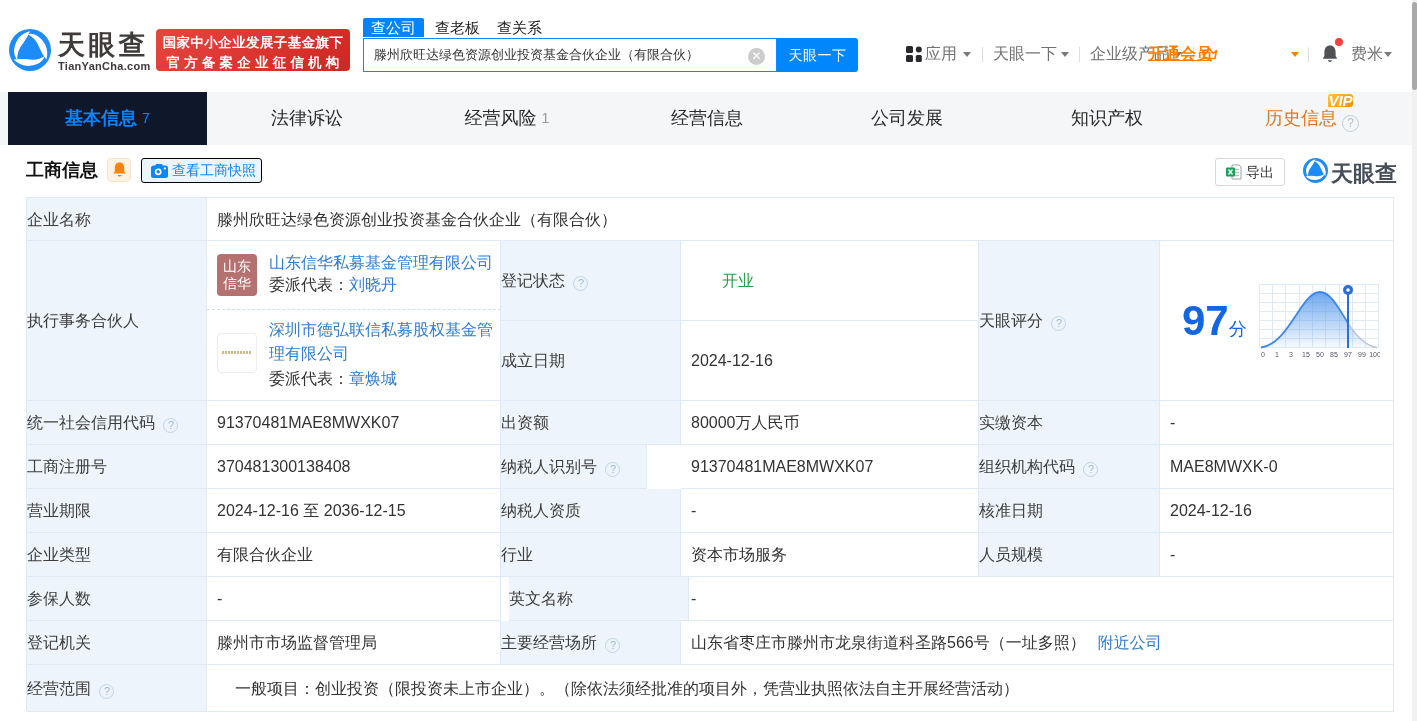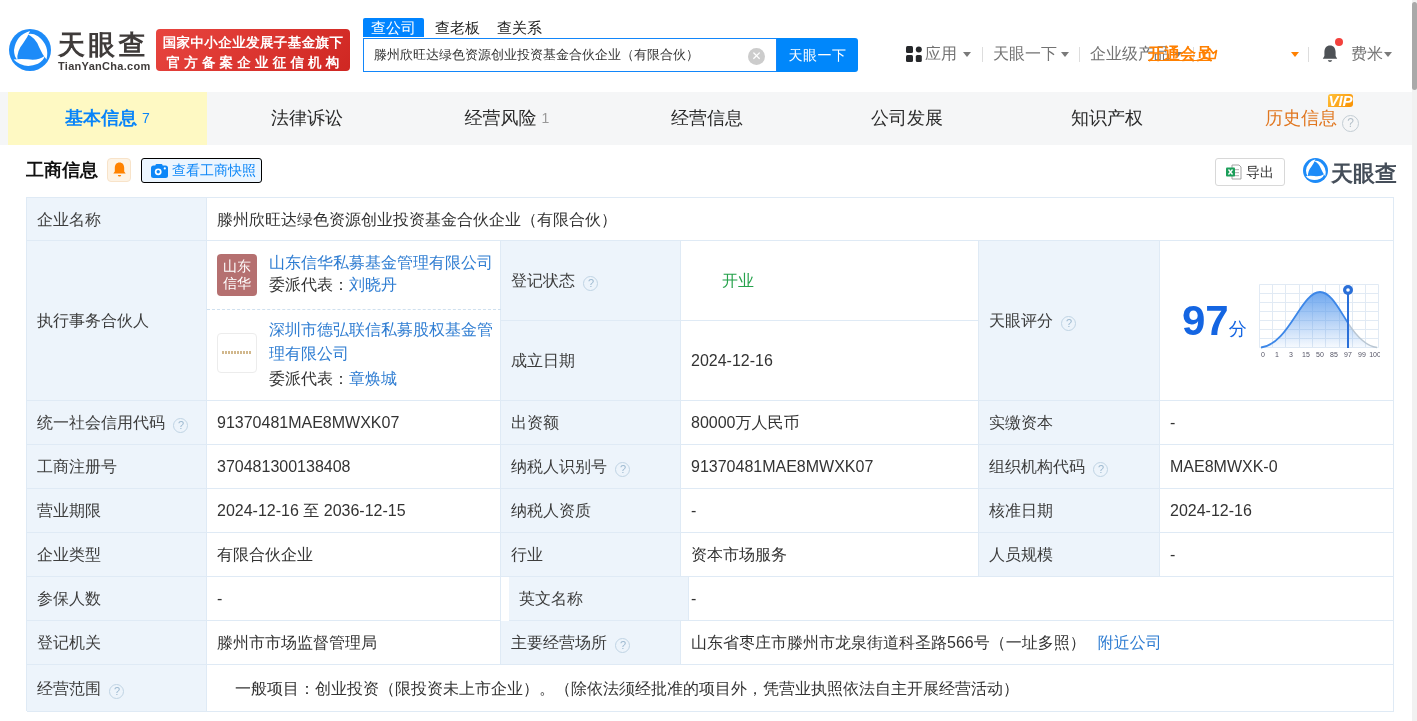--- a/index.html
+++ b/index.html
@@ -25,34 +25,34 @@
 #sbtn { left:777px; top:38px; width:81px; height:34px; background:#0087fb; color:#fff;
   font-size:14px; text-align:center; line-height:34px; letter-spacing:0.5px; border-radius:0 3px 3px 0; }
 .menu { top:45px; height:18px; font-size:16px; color:#737373; line-height:18px; }
 .mdiv { top:47px; width:1px; height:15px; background:#ddd; }
 .caret { width:0; height:0; border-left:4.5px solid transparent; border-right:4.5px solid transparent;
   border-top:5px solid #7a7a7a; top:52px; }
 .orange { color:#ff8000; }
 
 #nav { left:0; top:92px; width:1417px; height:53px; background:#f5f6f7; }
 .ntab { top:92px; height:53px; line-height:53px; text-align:center; font-size:18px; color:#2a2a2a; }
-#ntab-active { left:8px; width:199px; background:#fef9c3; color:#0984f9; font-weight:bold; }
+#ntab-active { left:8px; width:199px; background:#0f172a; color:#0984f9; font-weight:bold; }
 
 #secttl { left:26px; top:158px; font-size:18px; font-weight:bold; color:#111; }
 #bellbox { left:107px; top:158px; width:24px; height:24px; background:#fdf3e5; border:1px solid #f8e3c9; border-radius:4px; }
 #snapbtn { left:141px; top:158px; width:121px; height:25px; background:#ecf5fe; border:1px solid #000000;
   border-radius:3px; color:#0d87f8; font-size:14px; line-height:23px; }
 #expbtn { left:1215px; top:158px; width:70px; height:28px; background:#fff; border:1px solid #d8d8d8;
   border-radius:3px; font-size:14px; color:#333; line-height:26px; text-align:center; }
 
 #tbl { left:26px; top:197px; width:1368px; height:514px; border-top:1px solid #dfeaf5;
   border-left:1px solid #dfeaf5; background:#fff; }
 .c { position:absolute; border-right:1px solid #dfeaf5; border-bottom:1px solid #dfeaf5;
   font-size:16px; color:#333; }
-.k { background:#edf4fb; color:#3d3d3d; padding-left:10px; }
+.k { background:#edf4fb; color:#3d3d3d; }
 .v { padding-left:10px; }
 .qm { display:inline-block; width:15px; height:15px; border:1px solid #c0d4e4; border-radius:50%;
   color:#9db9d0; font-size:11px; line-height:13px; text-align:center; vertical-align:-1px; margin-left:4px;
   font-weight:normal; }
 a.lk { color:#2f7dd2; text-decoration:none; }
 .grn { color:#26a24c; }
 </style>
 </head>
 <body>
 <div id="page">
@@ -206,21 +206,21 @@
 
   <div class="c k" style="left:0;top:203px;width:180px;height:44px;line-height:44px;">统一社会信用代码 <span class="qm">?</span></div>
   <div class="c v" style="left:180px;top:203px;width:294px;height:44px;line-height:44px;">91370481MAE8MWXK07</div>
   <div class="c k" style="left:474px;top:203px;width:180px;height:44px;line-height:44px;">出资额</div>
   <div class="c v" style="left:654px;top:203px;width:298px;height:44px;line-height:44px;">80000万人民币</div>
   <div class="c k" style="left:952px;top:203px;width:181px;height:44px;line-height:44px;">实缴资本</div>
   <div class="c v" style="left:1133px;top:203px;width:234px;height:44px;line-height:44px;">-</div>
 
   <div class="c k" style="left:0;top:247px;width:180px;height:44px;line-height:44px;">工商注册号</div>
   <div class="c v" style="left:180px;top:247px;width:294px;height:44px;line-height:44px;">370481300138408</div>
-  <div class="c k" style="left:474px;top:247px;width:180px;height:44px;line-height:44px;">纳税人识别号 <span class="qm">?</span></div>
+  <div class="c k" style="left:474px;top:247px;width:146px;height:44px;line-height:44px;">纳税人识别号 <span class="qm">?</span></div>
   <div class="c v" style="left:654px;top:247px;width:298px;height:44px;line-height:44px;">91370481MAE8MWXK07</div>
   <div class="c k" style="left:952px;top:247px;width:181px;height:44px;line-height:44px;">组织机构代码 <span class="qm">?</span></div>
   <div class="c v" style="left:1133px;top:247px;width:234px;height:44px;line-height:44px;">MAE8MWXK-0</div>
 
   <div class="c k" style="left:0;top:291px;width:180px;height:44px;line-height:44px;">营业期限</div>
   <div class="c v" style="left:180px;top:291px;width:294px;height:44px;line-height:44px;">2024-12-16 至 2036-12-15</div>
   <div class="c k" style="left:474px;top:291px;width:180px;height:44px;line-height:44px;">纳税人资质</div>
   <div class="c v" style="left:654px;top:291px;width:298px;height:44px;line-height:44px;">-</div>
   <div class="c k" style="left:952px;top:291px;width:181px;height:44px;line-height:44px;">核准日期</div>
   <div class="c v" style="left:1133px;top:291px;width:234px;height:44px;line-height:44px;">2024-12-16</div>

